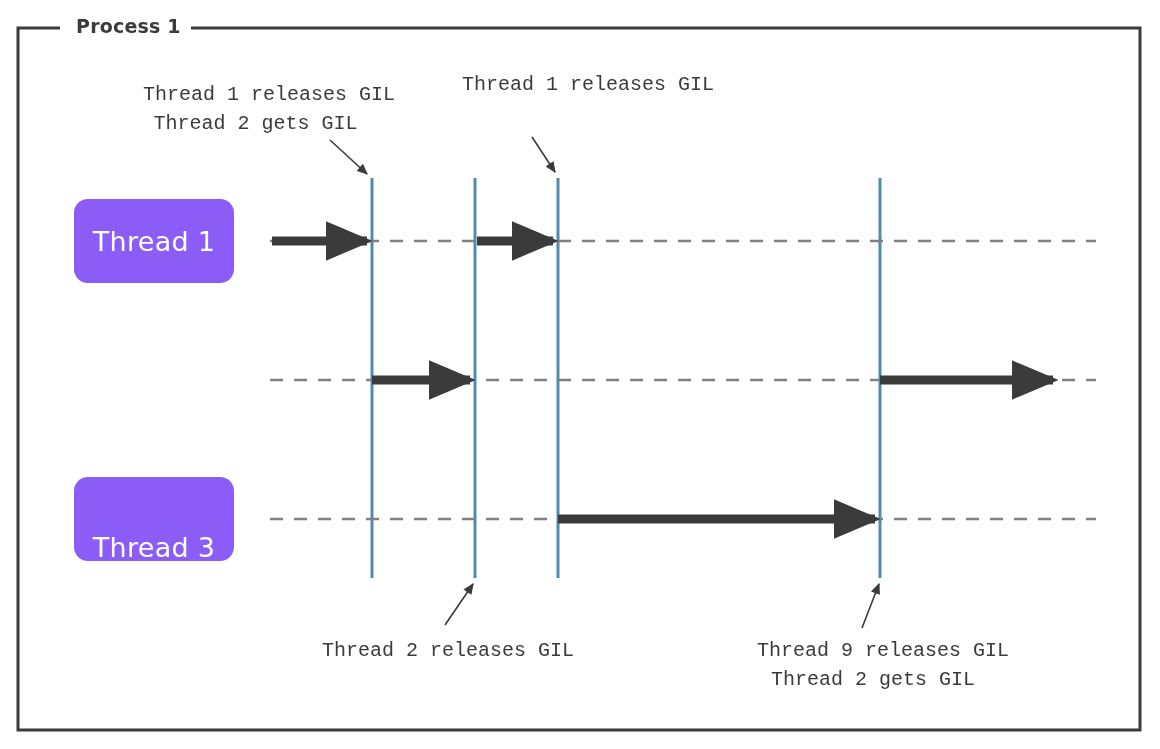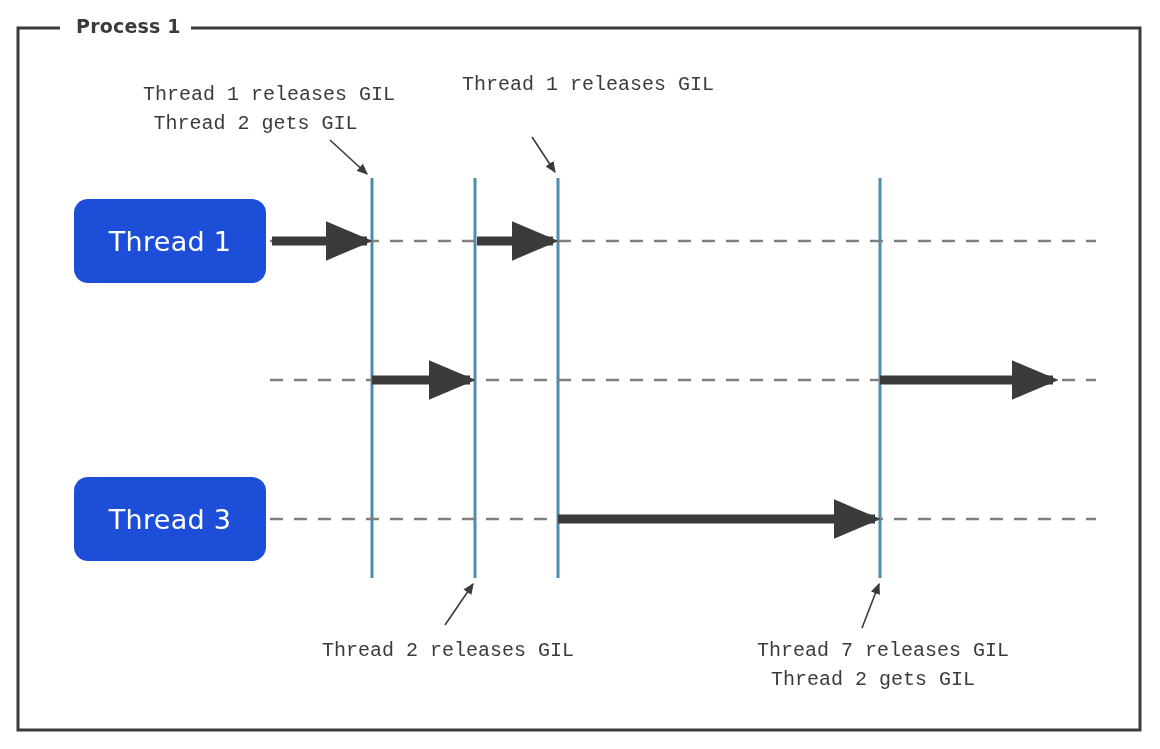--- a/index.html
+++ b/index.html
@@ -20,24 +20,24 @@
     width: 1160px;
     height: 749px;
   }
   #stage svg {
     position: absolute;
     left: 0; top: 0;
   }
   
   .thread-box {
     position: absolute;
-    width: 192px;
+    width: 160px;
     height: 84px;
     border-radius: 14px;
-    background: #1d4ed8;
+    background: #8b5cf6;
     display: flex;
     align-items: center;
     justify-content: center;
     box-sizing: border-box;
   }
   .thread-box .thread-label {
     color: #ffffff;
     font-size: 27px;
     font-family: "DejaVu Sans", sans-serif;
     letter-spacing: 0.3px;
@@ -121,35 +121,35 @@
     </g>
   </svg>
 
   <div class="frame-title">Process 1</div>
 
   <div class="thread-box" style="left:74px; top:199px;">
     <span class="thread-label">Thread 1</span>
   </div>
 
 
-  <div class="thread-box" style="left:74px; top:477px;">
+  <div class="thread-box" style="left:74px; top:477px;align-items:flex-end;">
     <span class="thread-label">Thread 3</span>
   </div>
 
   <div class="annotation" style="left:143px; top:80px; width:225px;">
     <span>Thread 1 releases GIL</span>
     <span class="line2">Thread 2 gets GIL</span>
   </div>
 
   <div class="annotation" style="left:462px; top:70px; width:225px;">
     <span>Thread 1 releases GIL</span>
   </div>
 
   <div class="annotation" style="left:322px; top:636px; width:232px;">
     <span>Thread 2 releases GIL</span>
   </div>
 
   <div class="annotation" style="left:757px; top:636px; width:232px;">
-    <span>Thread 7 releases GIL</span>
+    <span>Thread 9 releases GIL</span>
     <span class="line2">Thread 2 gets GIL</span>
   </div>
 
 </div>
 
 </body></html>

